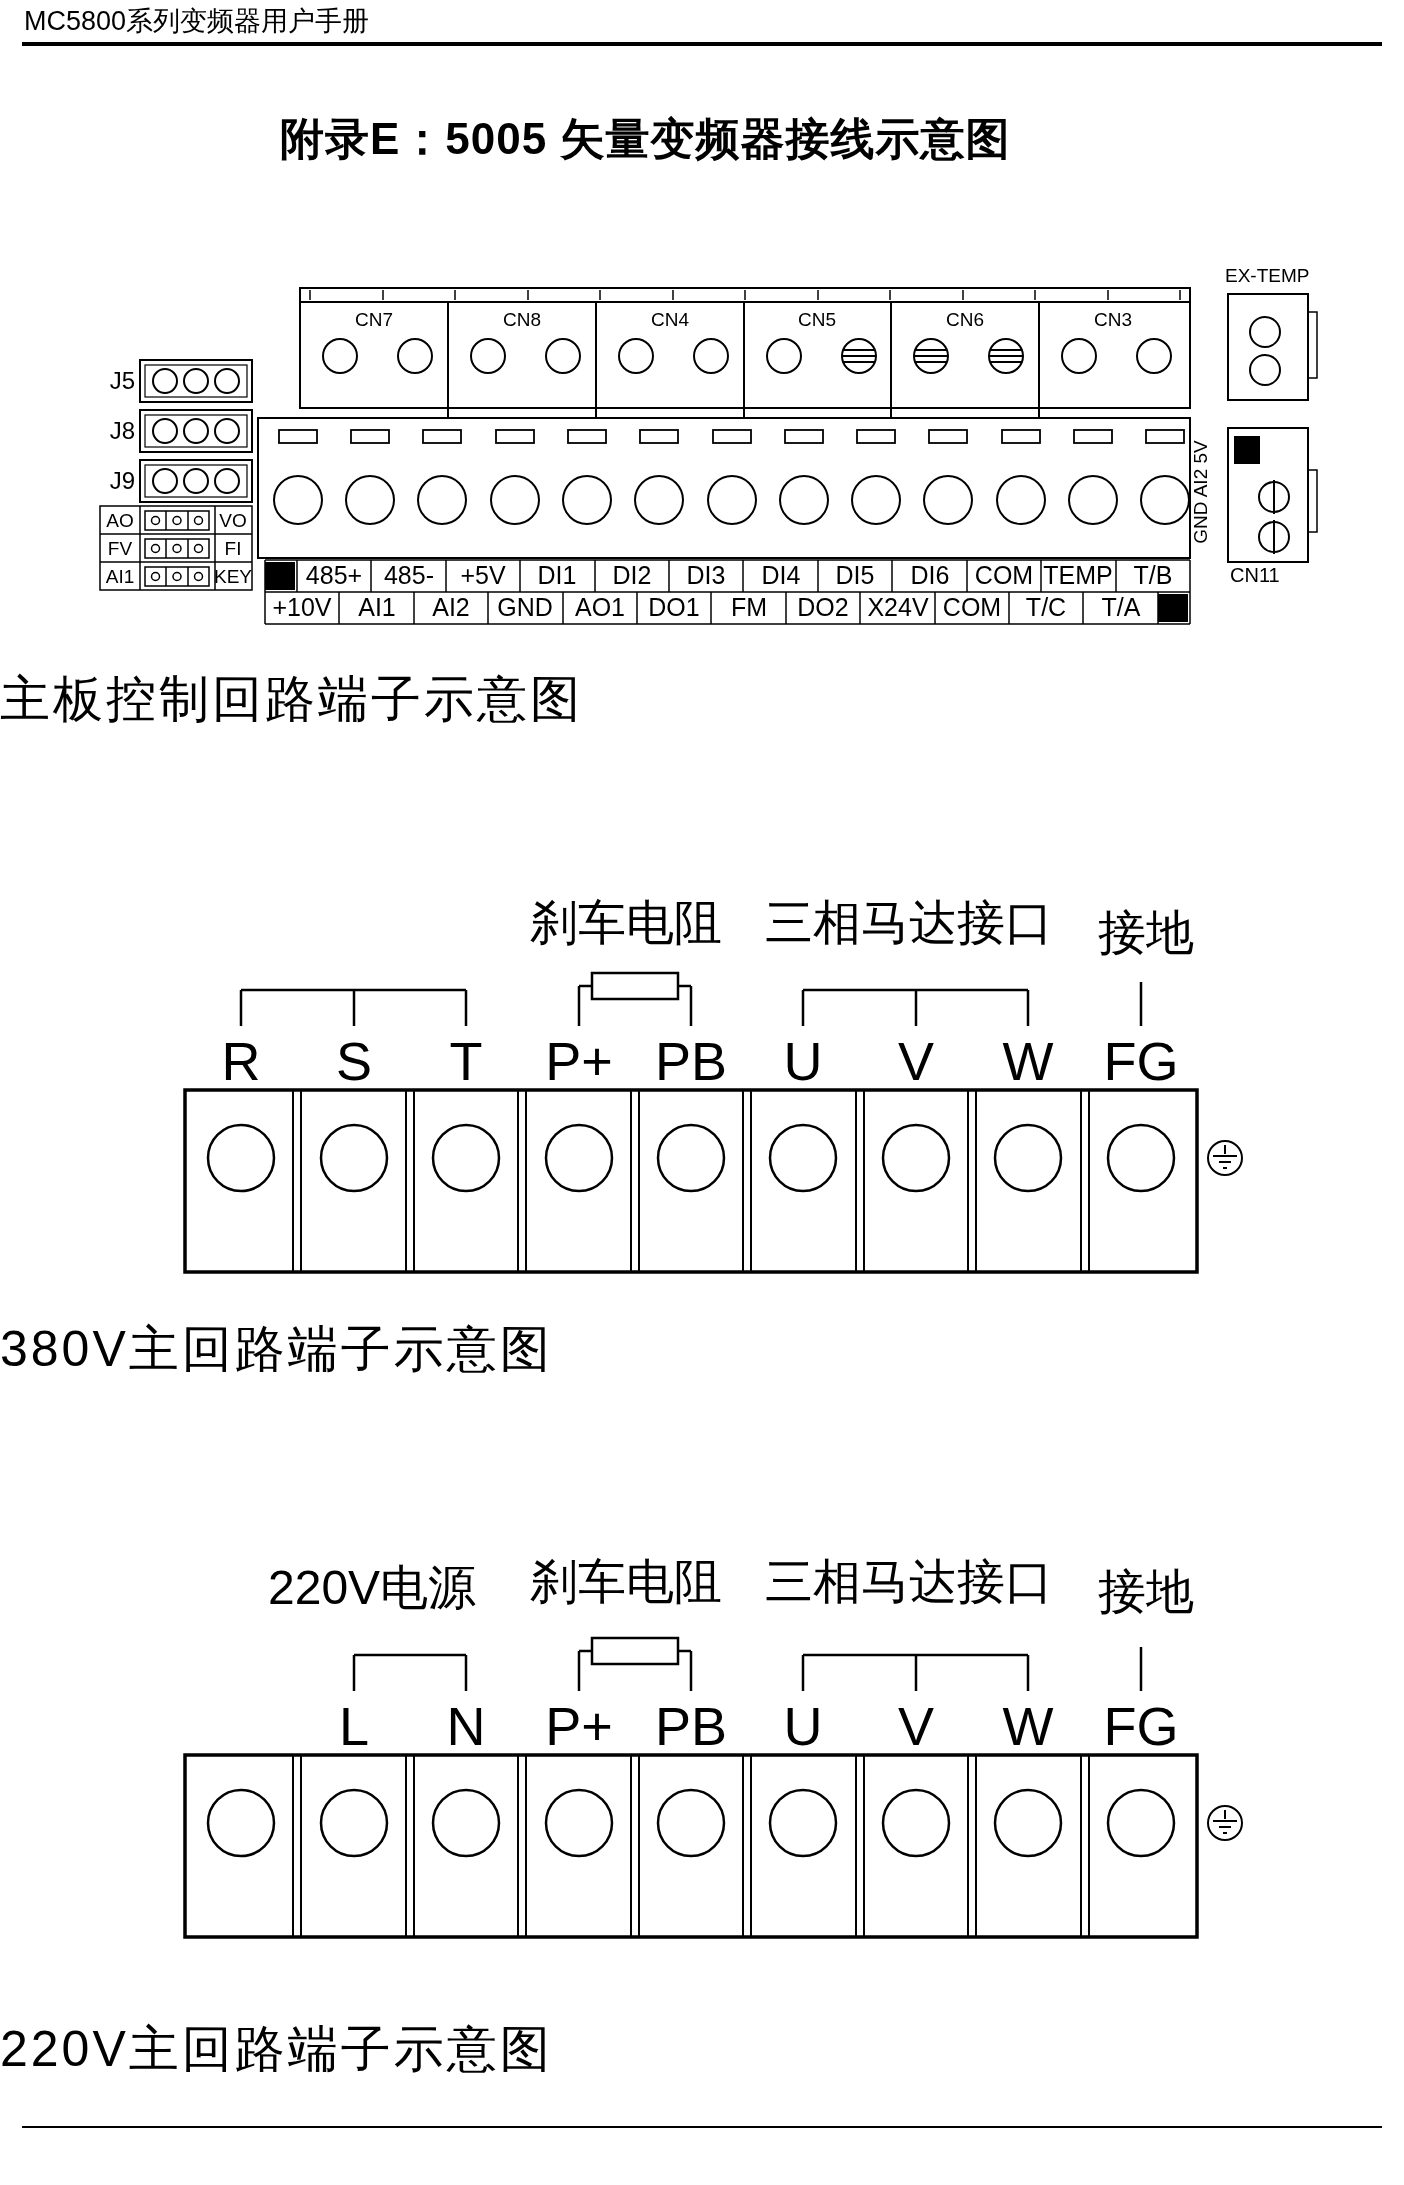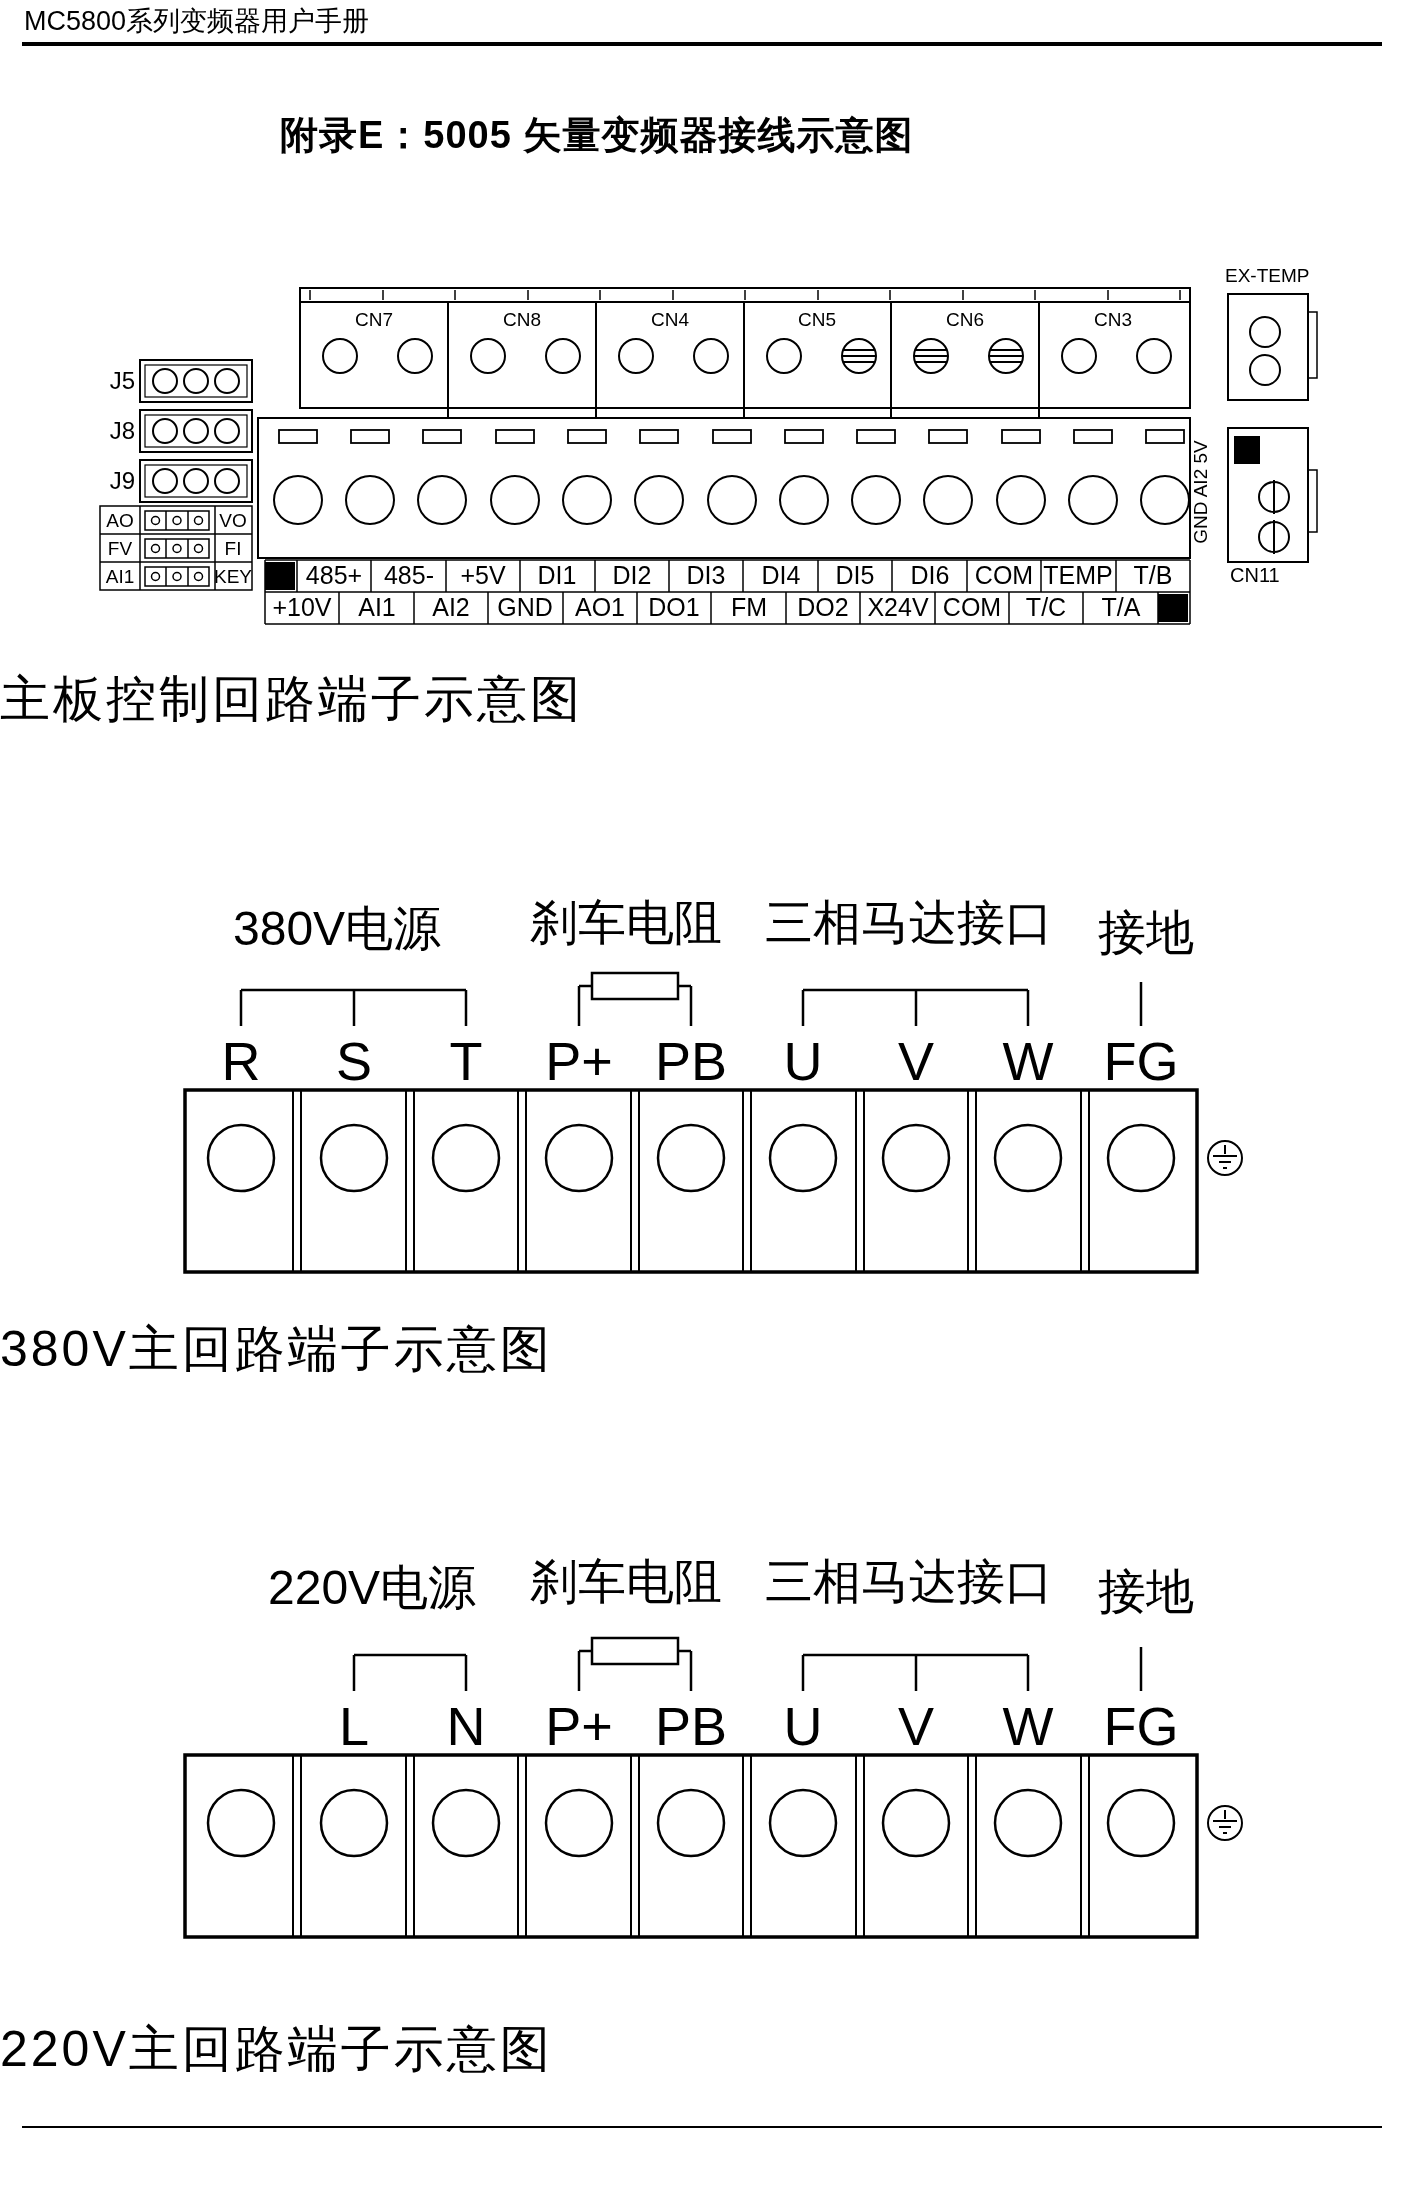--- a/index.html
+++ b/index.html
@@ -1,21 +1,21 @@
 <!DOCTYPE html>
 <html><head>
 <meta charset="utf-8">
 <style>
   html,body{margin:0;padding:0;background:#fff;}
   #page{position:relative;width:1404px;height:2128px;background:#fff;color:#000;
         font-family:"Liberation Sans",sans-serif;overflow:hidden;}
   .abs{position:absolute;}
   .hdr{left:24px;top:3px;font-size:27px;}
   .hdr-rule{left:22px;top:42px;width:1360px;height:4px;background:#000;}
-  .title{left:280px;top:110px;font-size:38px;font-weight:bold;letter-spacing:1px;}
+  .title{left:280px;top:110px;font-size:44px;font-weight:bold;letter-spacing:1px;}
   .caption{left:0;width:100%;text-align:left;font-size:50px;letter-spacing:3px;}
   .cap1{top:666px;}
   .cap2{top:1316px;}
   .cap3{top:1972px;margin-top:44px;}
   .lbl48{font-size:48px;}
   .lbl38{font-size:48px;}
   .ftr-rule{left:22px;top:2126px;width:1360px;height:2px;background:#000;}
   .ftr{left:13px;top:2132px;width:100%;text-align:center;font-size:29px;}
   svg{display:block;}
   svg text{font-family:"Liberation Sans",sans-serif;fill:#000;stroke:none;}
@@ -265,21 +265,20 @@
         <line x1="1179" y1="220" x2="1179" y2="254"></line>
       <circle cx="1179" cy="277" r="15"></circle>
         <line x1="1179" y1="260" x2="1179" y2="294"></line>
     </g>
     <rect x="1139" y="176" width="26" height="28" fill="#000"></rect>
     <text class="t20" x="1135" y="322">CN11</text>
   </svg>
 
   <div class="abs caption cap1">主板控制回路端子示意图</div>
 
-  <div class="abs lbl48" style="left:233px;top:897px">380V电源</div>
   <div class="abs lbl48" style="left:530px;top:891px">刹车电阻</div>
   <div class="abs lbl48" style="left:765px;top:891px">三相马达接口</div>
   <div class="abs lbl38" style="left:1098px;top:901px">接地</div>
 
   <svg class="abs" style="left:180px;top:968px" width="1085" height="320" viewBox="0 0 1085 320">
     <g fill="none" stroke="#000" stroke-width="2.5">
       <line x1="61" y1="22" x2="286" y2="22"></line>
       <line x1="61" y1="22" x2="61" y2="58"></line>
         <line x1="174" y1="22" x2="174" y2="58"></line>
         <line x1="286" y1="22" x2="286" y2="58"></line>

